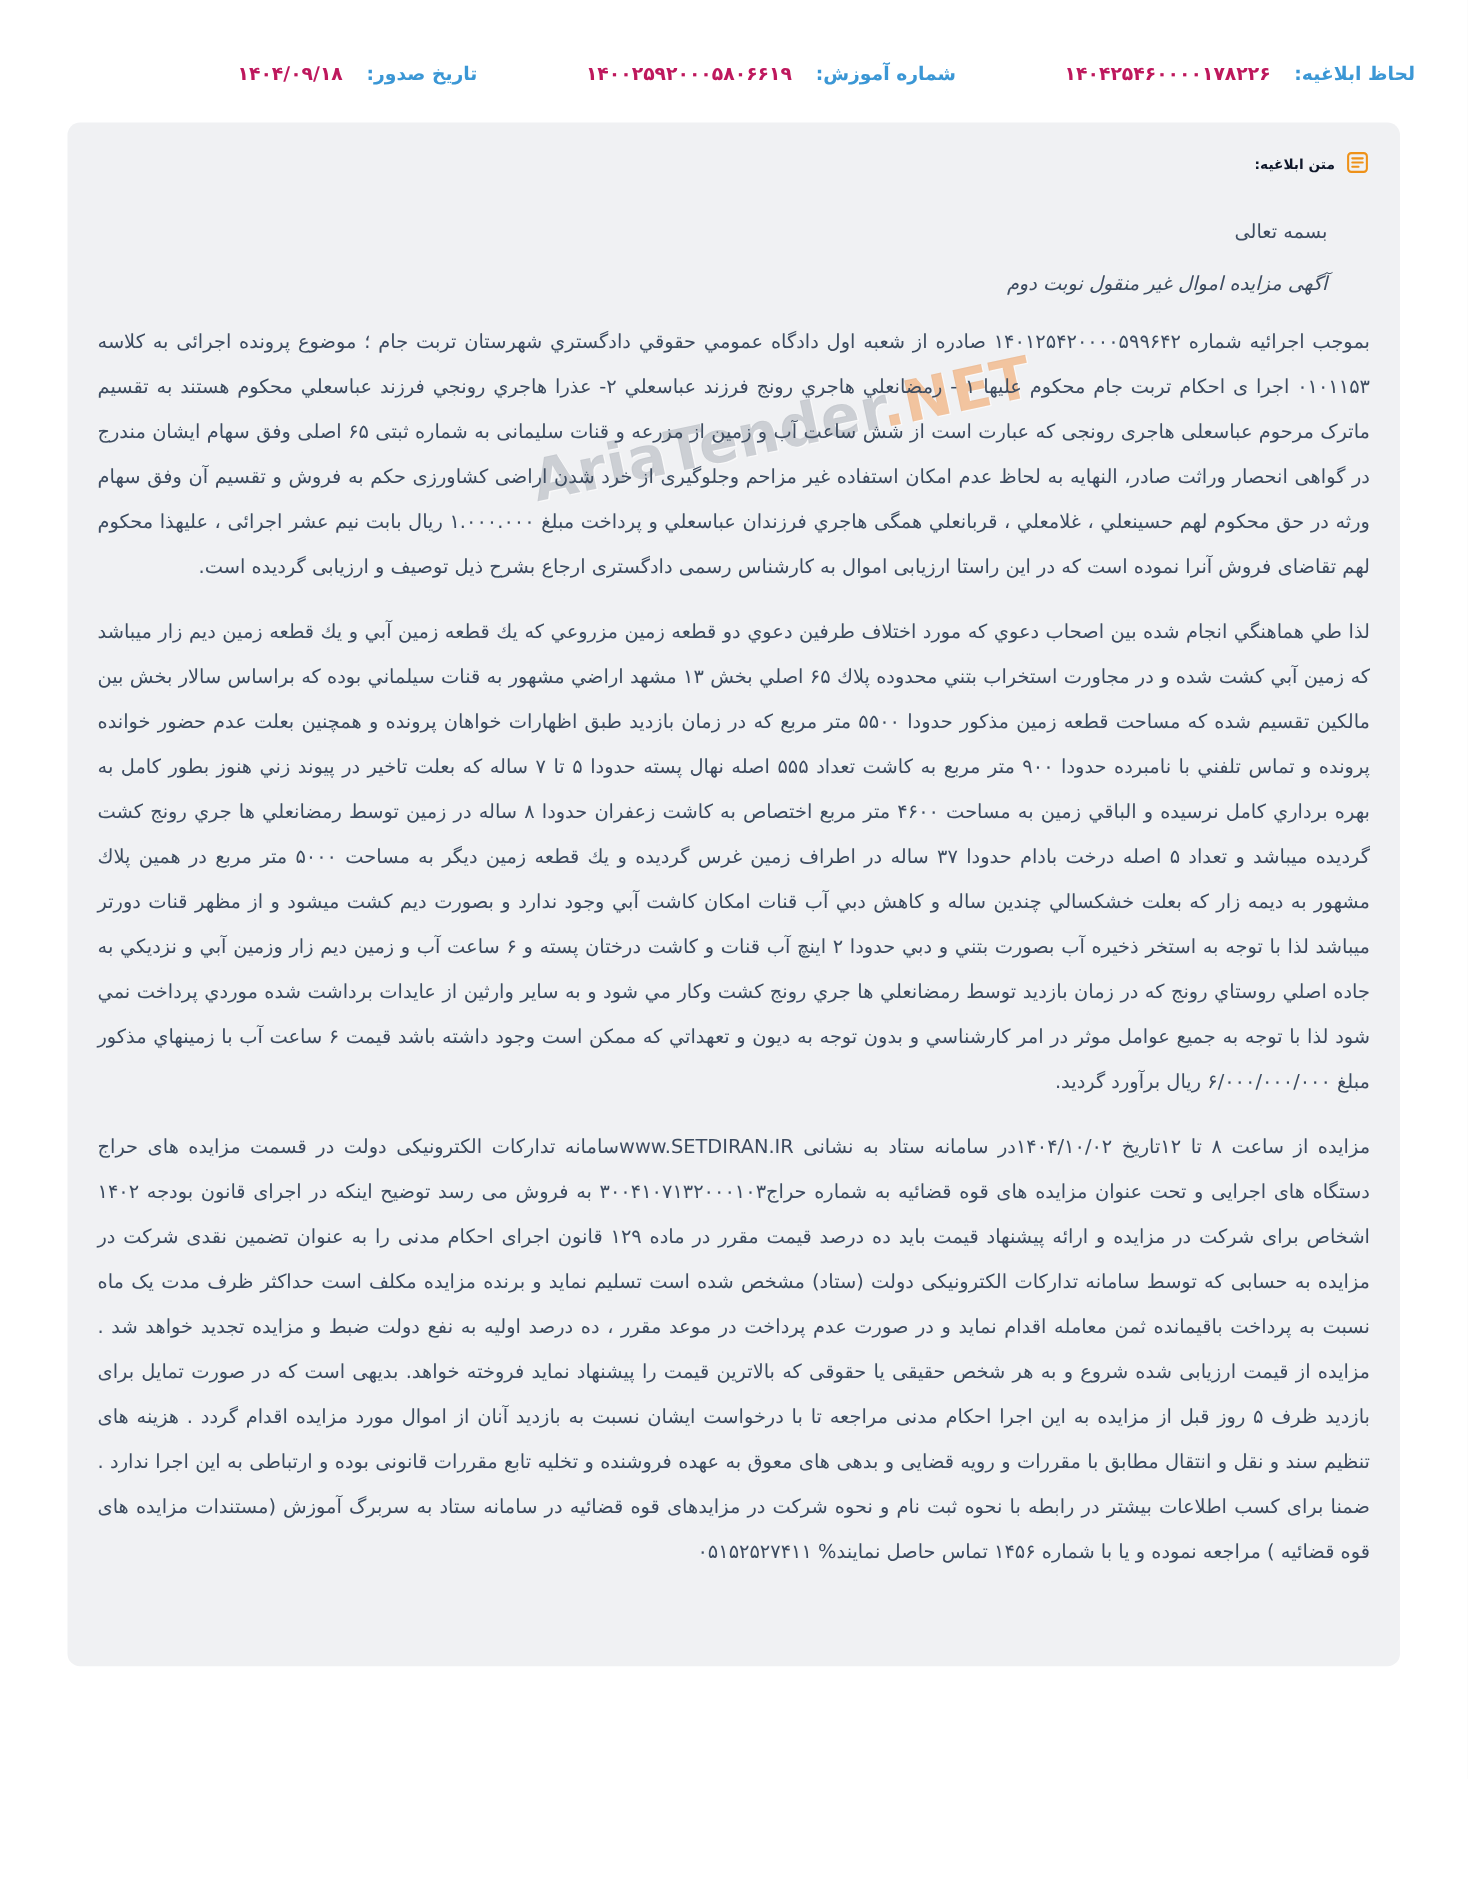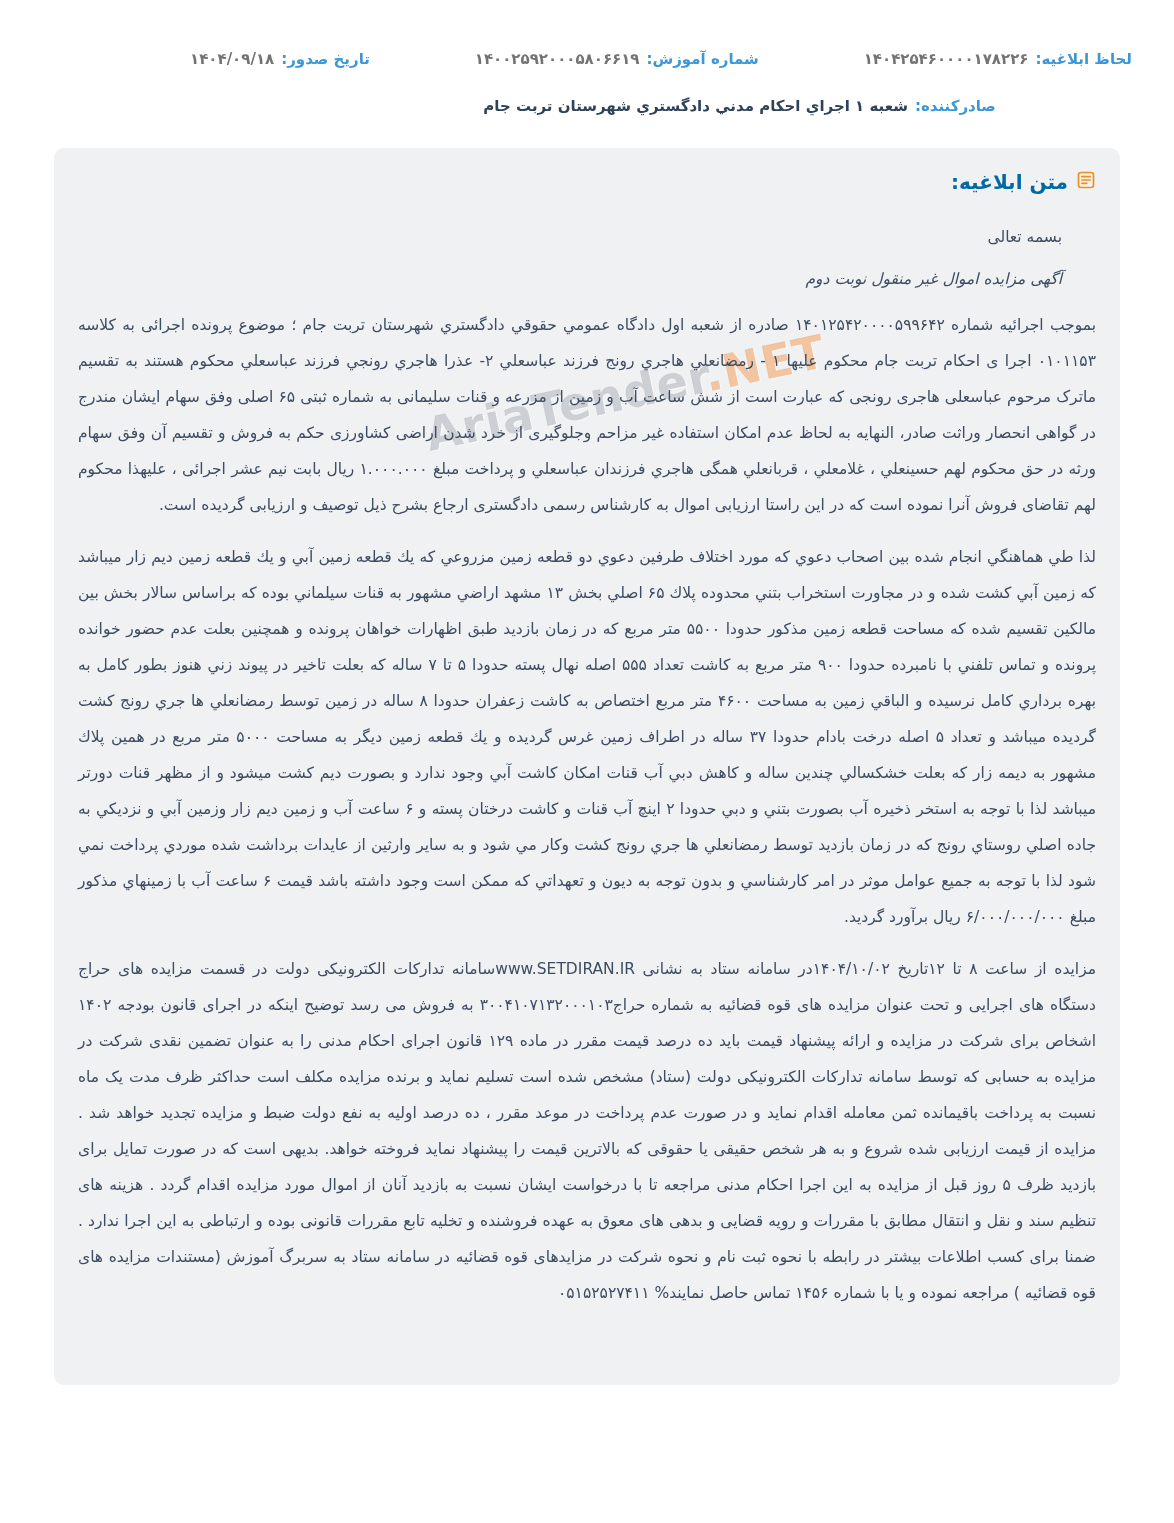--- a/index.html
+++ b/index.html
@@ -13,22 +13,22 @@
   .page { position:relative; width:1174px; min-height:1523px; }
 
   
   .doc-header { padding:50px 42px 0 42px; }
   .meta-row {
     display:flex; justify-content:space-between; align-items:center;
     padding-left:148px;
     font-size:15px; font-weight:bold;
   }
   .meta-item { white-space:nowrap; }
-  .meta-item .label { color:#3b97d5; margin-left:7px; }
-  .meta-item .value { color:#737373; }
+  .meta-item .label { color:#3b97d5; margin-left:19px; }
+  .meta-item .value { color:#be185d; }
 
   .header-mid {
     margin:27px 8% 0 36%;
     text-align:center;
     font-size:15px; font-weight:bold;
     line-height:1.5;
   }
   .header-mid.subject { margin-top:12px; }
   .header-mid .label { color:#3b97d5; margin-left:7px; }
   .header-mid .value { color:#2f4257; }
@@ -37,21 +37,21 @@
   .doc-card {
     position:relative;
     margin:30px 54px 46px 54px;
     background:#f0f1f3;
     border-radius:10px;
     padding:22px 24px 58px 24px;
     overflow:hidden;
   }
   .section-header {
     display:flex; align-items:center; gap:8px;
-    color:#0369a1; font-weight:bold; font-size:20px;
+    color:#0f172a; font-weight:bold; font-size:11px;
   }
   .section-header svg { flex:0 0 auto; }
 
   .content { position:relative; z-index:1; margin-top:24px; font-size:15.5px; line-height:36px; color:#3d4c60; }
   .content p { text-align:justify; }
   .p-right { text-align:left; padding-right:34px; }
   .bismillah { margin-bottom:6px; }
   .notice-title { margin-bottom:10px;font-style:italic; }
   .para { margin-bottom:16px; }
   .subheading { text-align:right !important; margin:10px 0 12px 0; }
@@ -81,23 +81,20 @@
         <span class="label">لحاظ ابلاغیه:</span><span class="value">۱۴۰۴۲۵۴۶۰۰۰۰۱۷۸۲۲۶</span>
       </div>
       <div class="meta-item">
         <span class="label">شماره آموزش:</span><span class="value">۱۴۰۰۲۵۹۲۰۰۰۵۸۰۶۶۱۹</span>
       </div>
       <div class="meta-item">
         <span class="label">تاریخ صدور:</span><span class="value">۱۴۰۴/۰۹/۱۸</span>
       </div>
     </div>
 
-    <div class="header-mid issuer">
-      <span class="label">صادرکننده:</span><span class="value">شعبه ۱ اجراي احكام مدني دادگستري شهرستان تربت جام</span>
-    </div>
 
   </header>
 
   <main class="doc-card">
 
     <div class="watermark">
       <span class="wm-gray">AriaTender</span><span class="wm-orange">.NET</span>
     </div>
 
     <div class="section-header">

